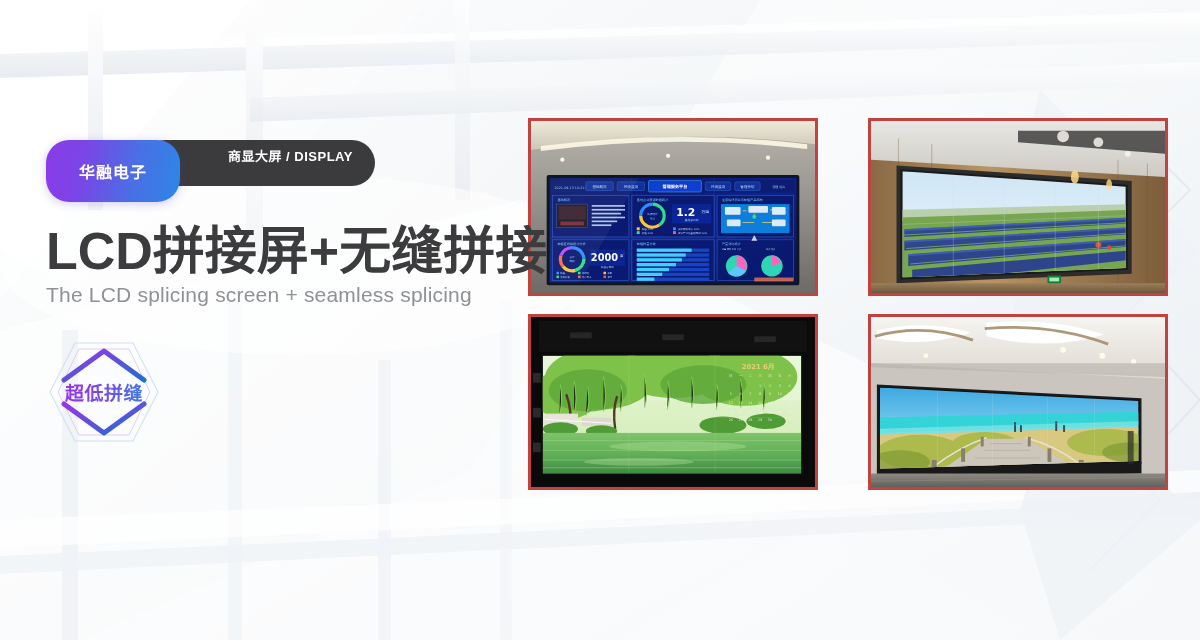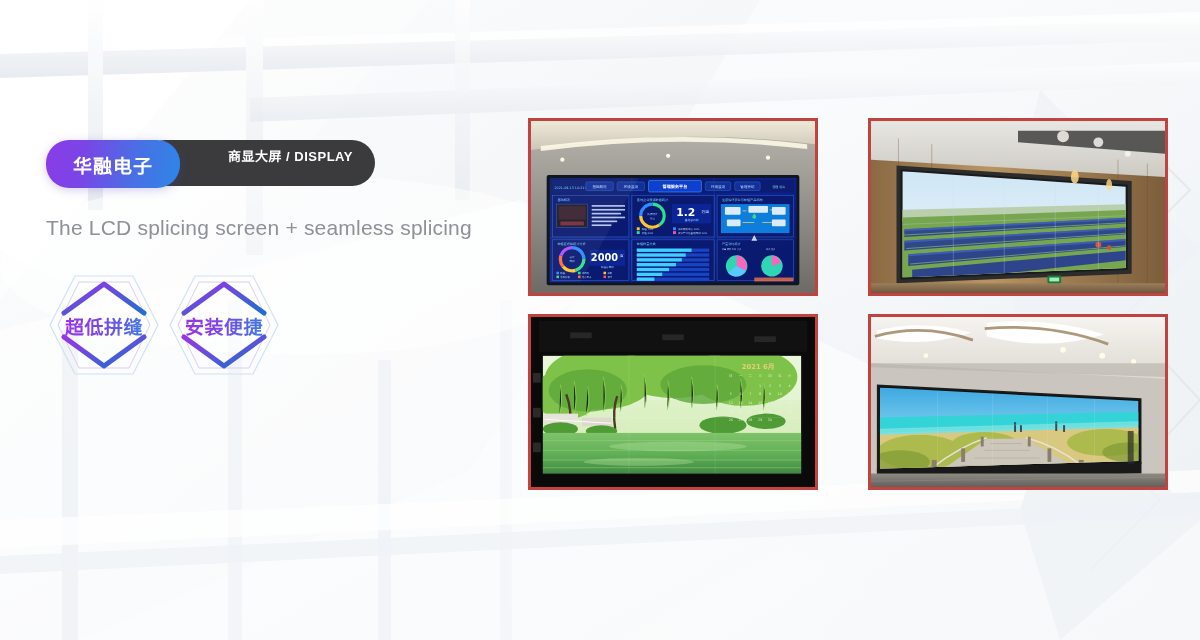--- a/index.html
+++ b/index.html
@@ -50,43 +50,43 @@
     font-size:13px;
     font-weight:700;
     letter-spacing:.5px;
     white-space:nowrap;
   }
   .brand-chip {
     position:relative;
     z-index:2;
     display:flex; align-items:center; justify-content:center;
     min-width:134px;
-    height:48px;
+    height:62px;
     padding:0 20px;
     border-radius:23px;
     background:linear-gradient(100deg,#8B3BE8 0%,#7A45E6 28%,#4A6FE4 65%,#2D86E8 100%);
     color:#ffffff;
-    font-size:19px;
+    font-size:16px;
     font-weight:700;
     letter-spacing:1px;
     box-shadow:0 2px 10px rgba(80,60,200,.25);
   }
 
   
   .headline {
     margin-top:38px;
     font-size:52px;
     line-height:1.05;
     font-weight:700;
     color:#3c3c3e;
     letter-spacing:0px;
     white-space:nowrap;
   }
   .subline {
-    margin-top:30px;
+    margin-top:4px;
     font-size:21px;
     font-weight:400;
     color:#8e9196;
     letter-spacing:.2px;
     white-space:nowrap;
   }
 
   
   .features {
     margin-top:30px;
@@ -209,20 +209,21 @@
     </svg>
   </div>
 
   <div class="left-col">
 
     <div class="brand-row">
       <div class="brand-dark">商显大屏 / DISPLAY</div>
       <div class="brand-chip">华融电子</div>
     </div>
 
+    <h1 class="headline">LCD拼接屏+无缝拼接</h1>
 
     <p class="subline">The LCD splicing screen + seamless splicing</p>
 
     <div class="features">
 
       <div class="feature">
         <svg viewBox="0 0 116 110" aria-hidden="true">
           <defs>
             <linearGradient id="hexg1" x1="0" y1="0" x2="1" y2="1">
               <stop offset="0%" stop-color="#9A34E8"></stop>
@@ -232,35 +233,20 @@
           <polygon points="29,6 87,6 112,55 87,104 29,104 4,55" fill="none" stroke="#cfe0f2" stroke-width="1.2" opacity=".95"></polygon>
           <polygon points="33,12 83,12 104,55 83,98 33,98 12,55" fill="none" stroke="#d9c9f0" stroke-width="1" opacity=".9"></polygon>
           <polyline points="18,43 58,14 98,43" fill="none" stroke="url(#hexg1)" stroke-width="5" stroke-linecap="round" stroke-linejoin="round"></polyline>
           <polyline points="18,67 58,96 98,67" fill="none" stroke="url(#hexg1)" stroke-width="5" stroke-linecap="round" stroke-linejoin="round"></polyline>
         </svg>
         <span class="feature-label">超低拼缝</span>
       </div>
 
 
 
-      <div class="feature">
-        <svg viewBox="0 0 116 110" aria-hidden="true">
-          <defs>
-            <linearGradient id="hexg4" x1="0" y1="0" x2="1" y2="1">
-              <stop offset="0%" stop-color="#9A34E8"></stop>
-                <stop offset="100%" stop-color="#1F6FD0"></stop>
-            </linearGradient>
-          </defs>
-          <polygon points="29,6 87,6 112,55 87,104 29,104 4,55" fill="none" stroke="#cfe0f2" stroke-width="1.2" opacity=".95"></polygon>
-          <polygon points="33,12 83,12 104,55 83,98 33,98 12,55" fill="none" stroke="#d9c9f0" stroke-width="1" opacity=".9"></polygon>
-          <polyline points="18,43 58,14 98,43" fill="none" stroke="url(#hexg4)" stroke-width="5" stroke-linecap="round" stroke-linejoin="round"></polyline>
-          <polyline points="18,67 58,96 98,67" fill="none" stroke="url(#hexg4)" stroke-width="5" stroke-linecap="round" stroke-linejoin="round"></polyline>
-        </svg>
-        <span class="feature-label">安装便捷</span>
-      </div>
 
     </div>
   </div>
 
   <div class="photo-grid">
 
     <figure class="photo">
       <div class="scene">
         <svg viewBox="0 0 290 178" preserveAspectRatio="none" aria-hidden="true">
           <defs>

